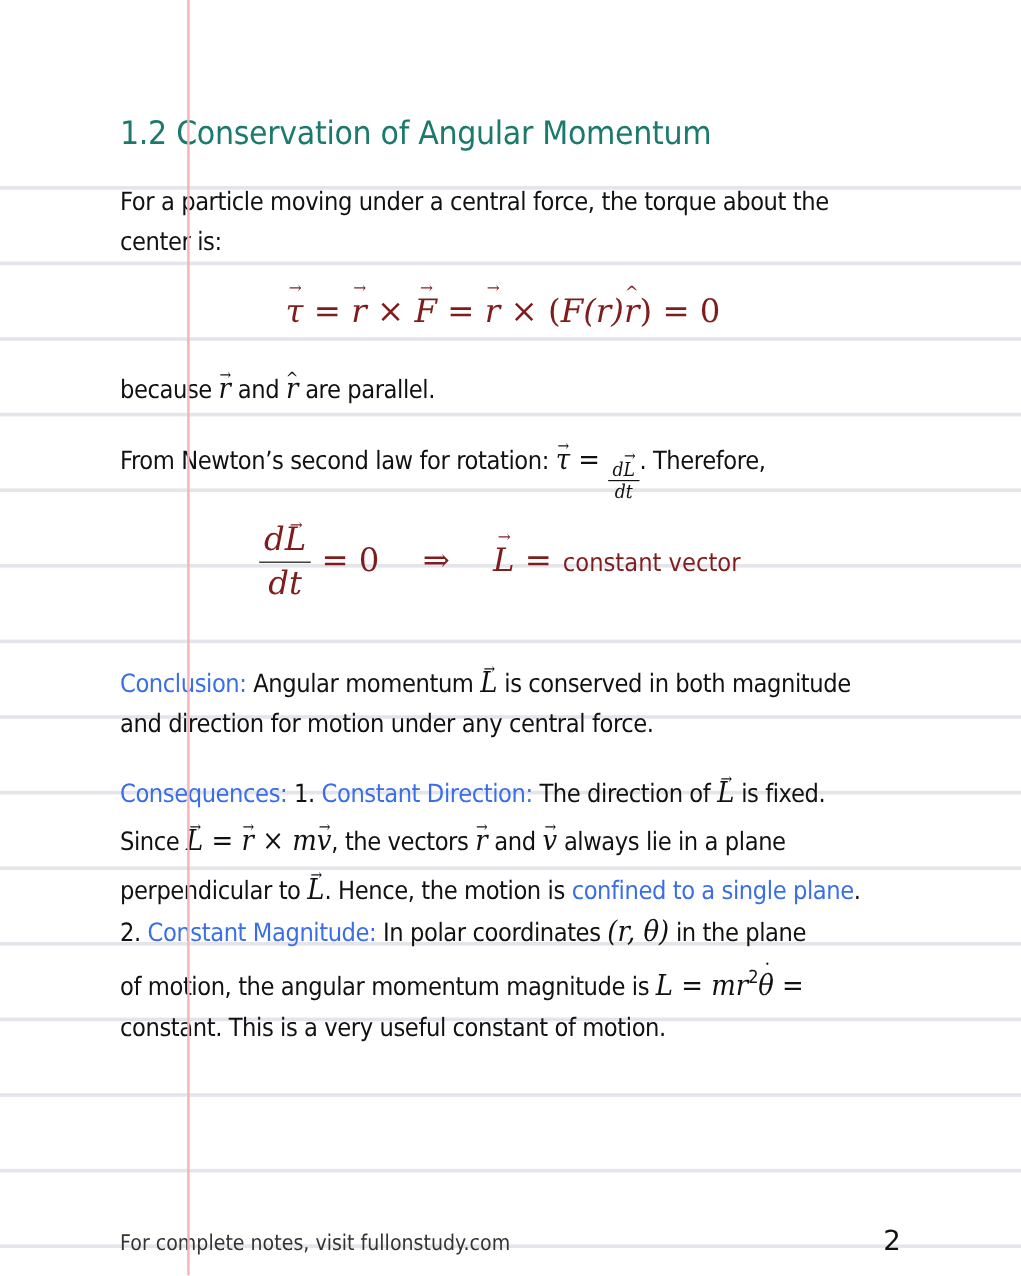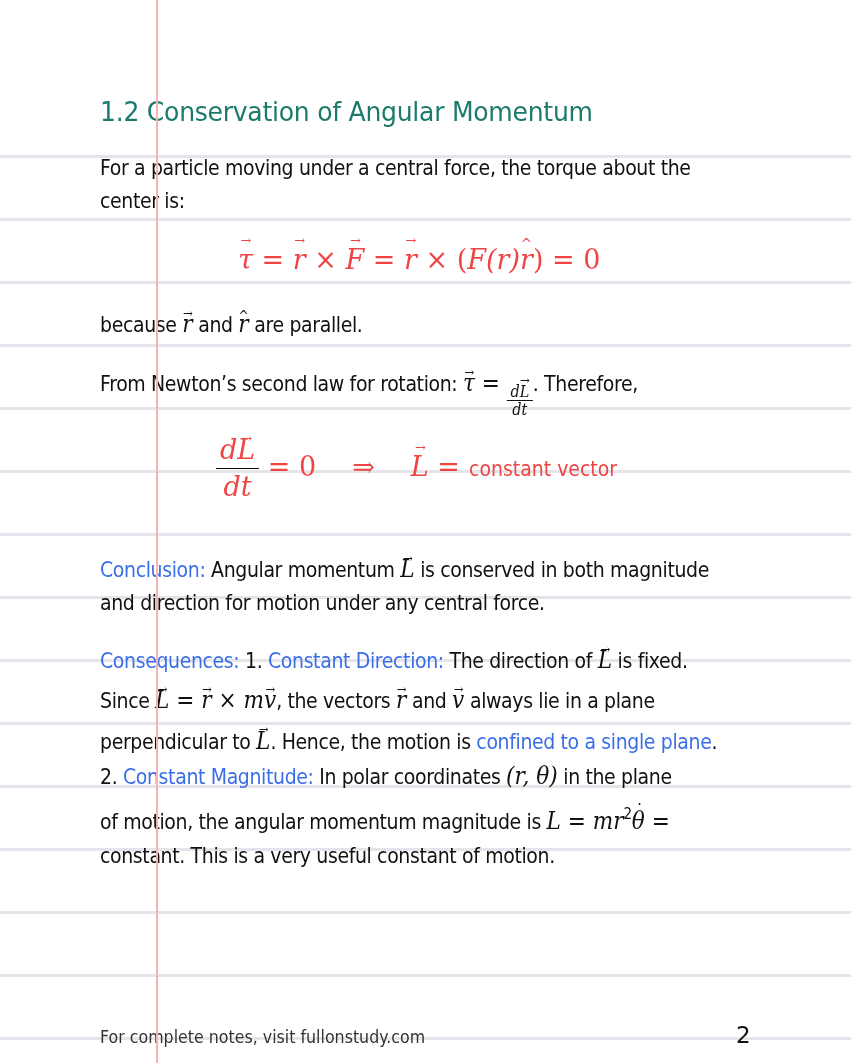--- a/index.html
+++ b/index.html
@@ -47,21 +47,21 @@
     }
     .dot { position: relative; display: inline-block; }
     .dot::before {
       content: "\02D9"; position: absolute; left: 50%; top: -10px;
       transform: translateX(-35%); font-size: 18px; font-style: normal;
     }
     .blue { color: #3a6ee8; }
     .display {
       position: absolute; white-space: nowrap;
       font-family: "DejaVu Serif", "Liberation Serif", serif;
-      font-size: 27px; color: #ef4444;
+      font-size: 27px; color: #7f1d1d;
     }
     .frac { display: inline-flex; flex-direction: column; align-items: center; vertical-align: middle; }
     .frac .num { border-bottom: 1.5px solid #111; padding: 0 4px; }
     .frac .den { padding: 0 4px; }
     .small-frac { font-size: 16px; line-height: 17px; }
     .small-frac .num { border-bottom: 1px solid #111; }
     .footer-text {
       position: absolute; left: 100px; top: 1026px;
       font-size: 18px; color: #333;
       transform: scaleX(0.88); transform-origin: left top; white-space: nowrap;

